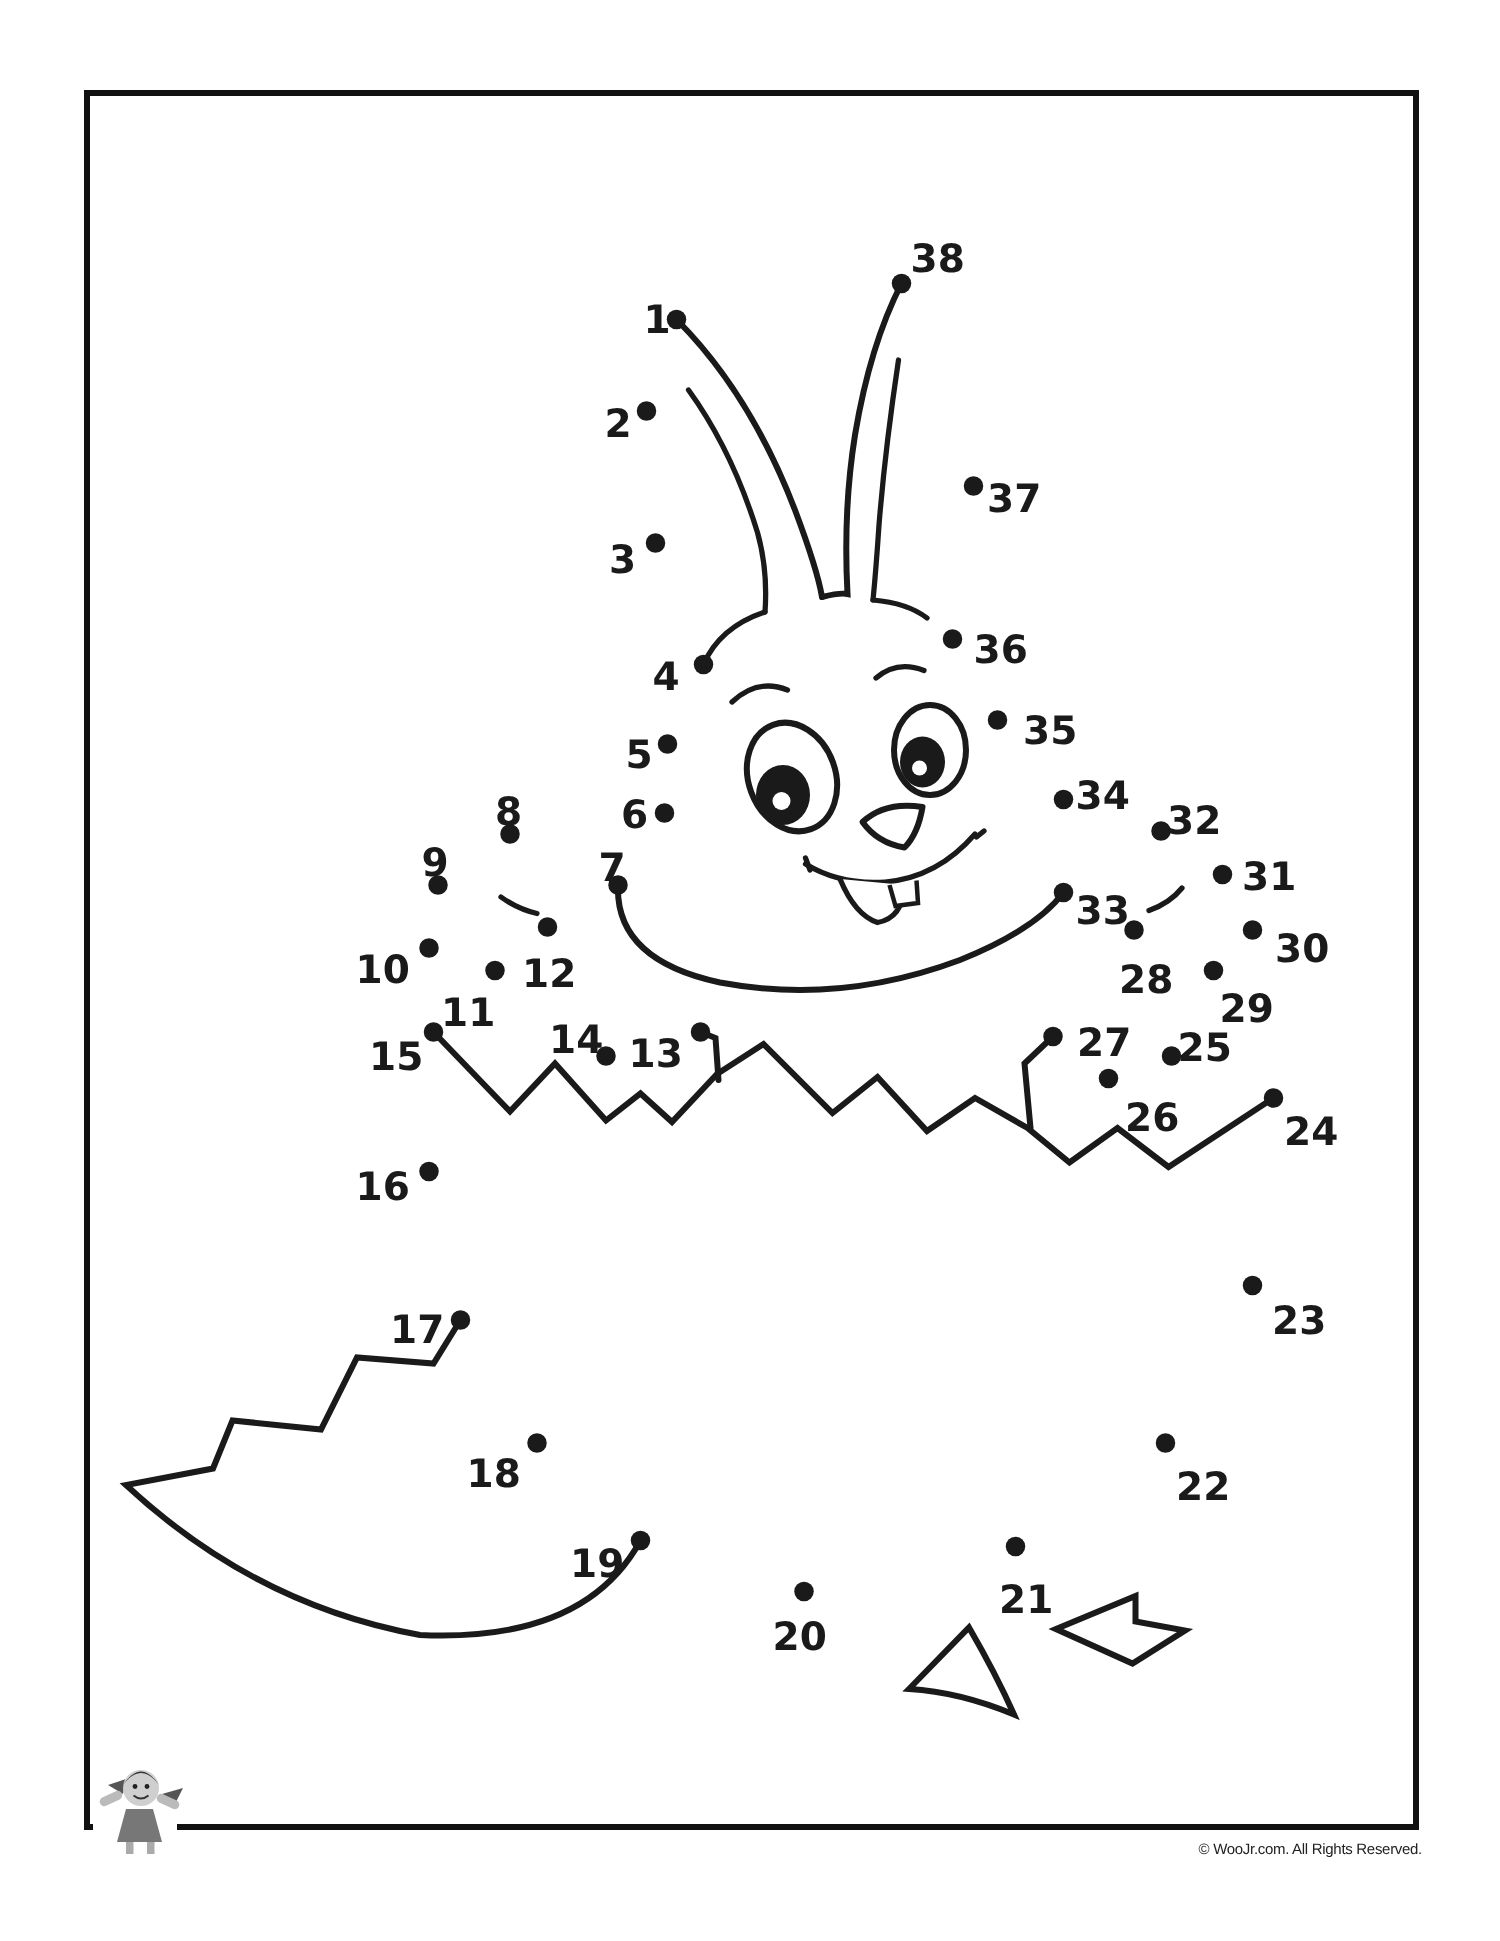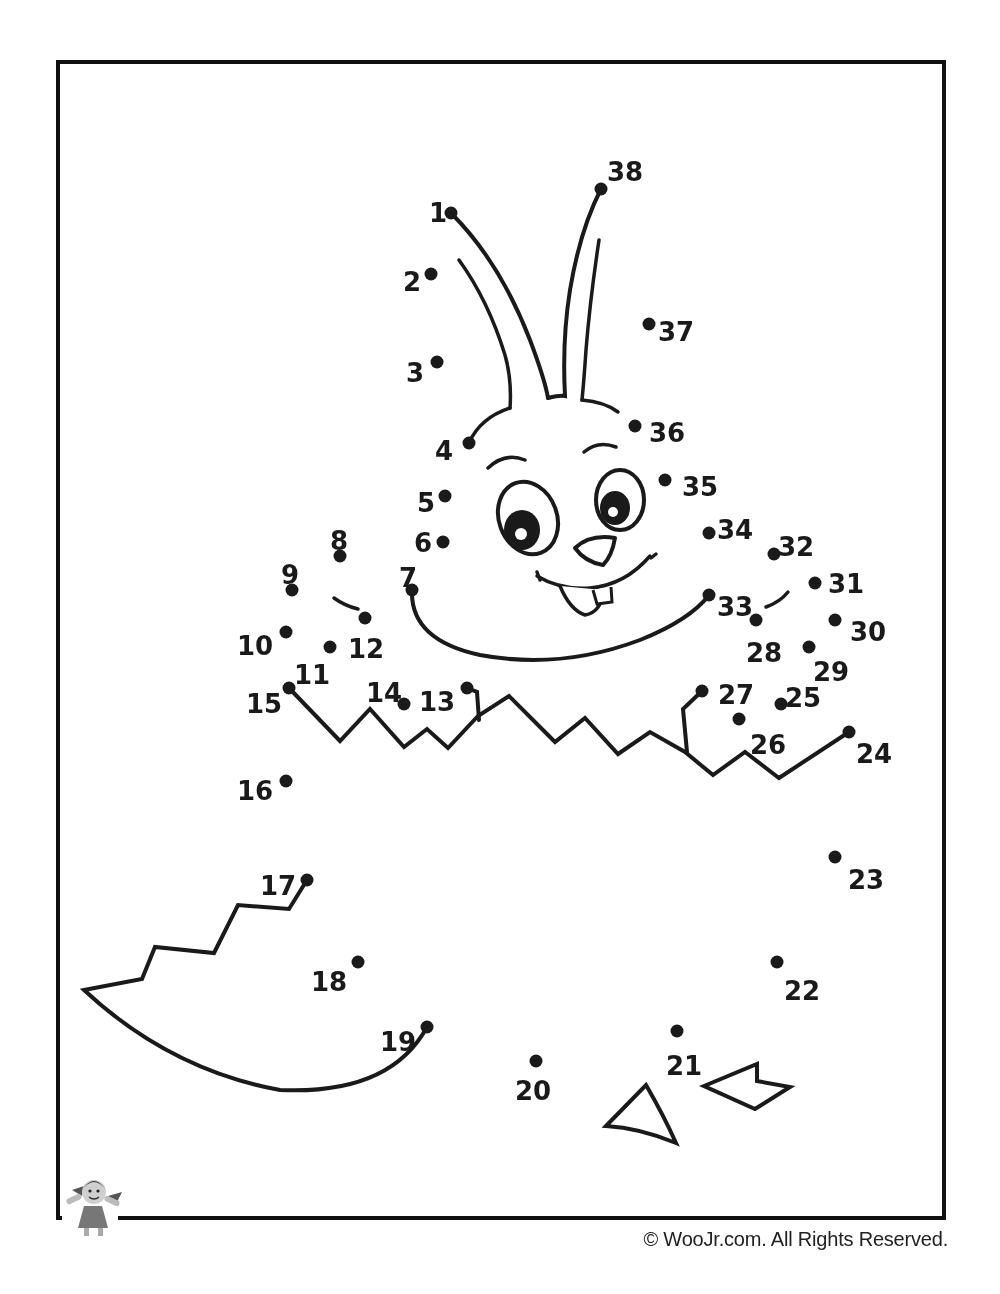--- a/index.html
+++ b/index.html
@@ -3,21 +3,21 @@
   <meta charset="utf-8">
   <style>
     html, body { margin:0; padding:0; background:#ffffff; }
     body { width:1000px; height:1294px; position:relative; overflow:hidden; font-family:"DejaVu Sans", sans-serif; }
     #sheet { position:absolute; left:0; top:0; width:1000px; height:1294px; }
     .frame { fill:none; stroke:#111; stroke-width:4; }
     .line { fill:none; stroke:#1a1a1a; stroke-width:4; stroke-linejoin:miter; stroke-linecap:round; }
     .thin { fill:none; stroke:#1a1a1a; stroke-width:3.5; stroke-linecap:round; }
     .dot { fill:#1a1a1a; }
     .num { font-family:"DejaVu Sans", sans-serif; font-weight:bold; font-size:26px; fill:#1a1a1a; }
-    .copyright { position:absolute; left:640px; top:1228px; width:308px; text-align:right; font-family:"Liberation Sans", sans-serif; font-size:20px; color:#222; letter-spacing:-0.2px; }
+    .copyright { position:absolute; left:640px; top:1228px; width:308px; text-align:right; font-family:"Liberation Sans", sans-serif; font-size:10px; color:#222; letter-spacing:-0.2px; }
   </style>
 </head>
 <body>
 
 <svg id="sheet" viewBox="0 0 1000 1294" xmlns="http://www.w3.org/2000/svg">
 
   <rect class="frame" x="58" y="62" width="886" height="1156"></rect>
 
   <g>
     <rect x="62" y="1206" width="56" height="22" fill="#fff"></rect>

